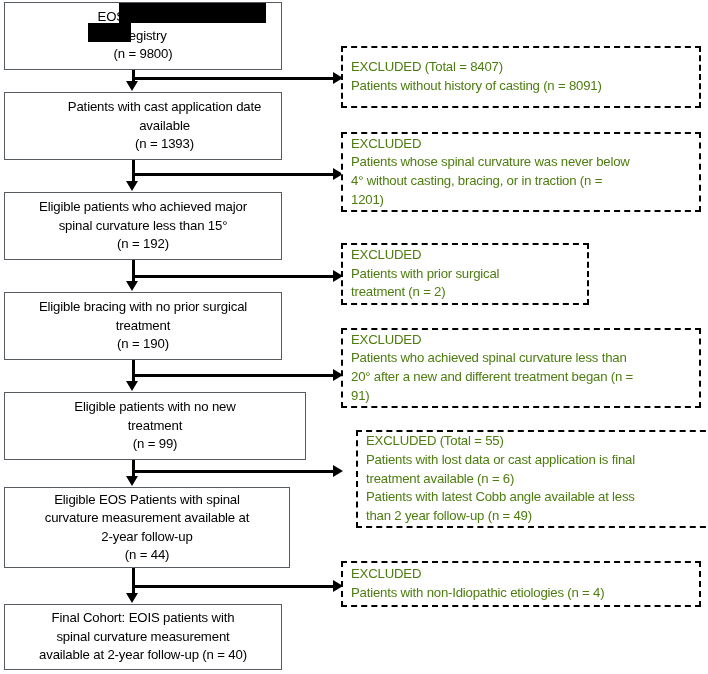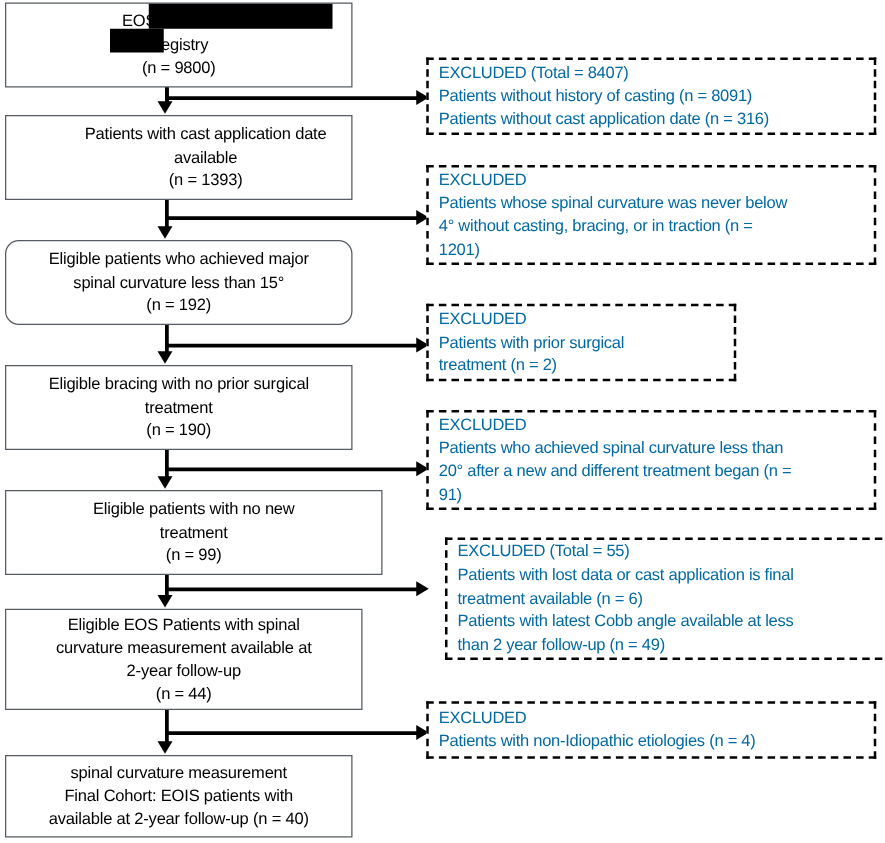--- a/index.html
+++ b/index.html
@@ -43,21 +43,21 @@
     position: absolute;
     box-sizing: border-box;
     border: 2px dashed #000000;
     background: #ffffff;
     display: flex;
     flex-direction: column;
     justify-content: center;
     text-align: left;
     font-size: 13.2px;
     line-height: 1.42;
-    color: #0369a1;
+    color: #4d7c0f;
     letter-spacing: -0.2px;
     padding: 3px 4px 3px 8px;
   }
   .excl-box .ln { display: block; }
 
   
   .vline {
     position: absolute;
     width: 3px;
     background: #000000;
@@ -101,21 +101,21 @@
 
   <div class="redaction" style="left:119px; top:3px; width:147px; height:20px;"></div>
   <div class="redaction" style="left:88px; top:23px; width:43px; height:19px;"></div>
 
   <div class="flow-box" id="box-cast-date" style="left:4px; top:92px; width:278px; height:68px;padding-left:48px;">
     <span class="ln">Patients with cast application date</span>
     <span class="ln">available</span>
     <span class="ln">(n = 1393)</span>
   </div>
 
-  <div class="flow-box" id="box-major-curvature" style="left:4px; top:192px; width:278px; height:68px;border-radius:11px;">
+  <div class="flow-box" id="box-major-curvature" style="left:4px; top:192px; width:278px; height:68px;">
     <span class="ln">Eligible patients who achieved major</span>
     <span class="ln">spinal curvature less than 15°</span>
     <span class="ln">(n = 192)</span>
   </div>
 
   <div class="flow-box" id="box-no-prior-surgery" style="left:4px; top:292px; width:278px; height:68px;">
     <span class="ln">Eligible bracing with no prior surgical</span>
     <span class="ln">treatment</span>
     <span class="ln">(n = 190)</span>
   </div>
@@ -127,22 +127,22 @@
   </div>
 
   <div class="flow-box" id="box-two-year-followup" style="left:4px; top:487px; width:286px; height:81px;">
     <span class="ln">Eligible EOS Patients with spinal</span>
     <span class="ln">curvature measurement available at</span>
     <span class="ln">2-year follow-up</span>
     <span class="ln">(n = 44)</span>
   </div>
 
   <div class="flow-box" id="box-final-cohort" style="left:4px; top:604px; width:278px; height:66px;">
+    <span class="ln">Final Cohort: EOIS patients with</span>
     <span class="ln">spinal curvature measurement</span>
-    <span class="ln">Final Cohort: EOIS patients with</span>
     <span class="ln">available at 2-year follow-up (n = 40)</span>
   </div>
 
   <div class="vline" style="left:131.5px; top:70px; height:14px;"></div>
   <div class="hline" style="left:131.5px; top:76.5px; width:204px;"></div>
   <div class="arrow-right" style="left:333px; top:71.5px;"></div>
   <div class="vline" style="left:131.5px; top:70px; height:12px;"></div>
   <div class="arrow-down" style="left:126px; top:81px;"></div>
 
   <div class="vline" style="left:131.5px; top:160px; height:22px;"></div>
@@ -166,21 +166,20 @@
   <div class="arrow-down" style="left:126px; top:476px;"></div>
 
   <div class="vline" style="left:131.5px; top:568px; height:26px;"></div>
   <div class="hline" style="left:131.5px; top:584.5px; width:204px;"></div>
   <div class="arrow-right" style="left:333px; top:579.5px;"></div>
   <div class="arrow-down" style="left:126px; top:593px;"></div>
 
   <div class="excl-box" id="excl-1" style="left:341px; top:46px; width:360px; height:62px;">
     <span class="ln">EXCLUDED (Total = 8407)</span>
     <span class="ln">Patients without history of casting (n = 8091)</span>
-    <span class="ln">Patients without cast application date (n = 316)</span>
   </div>
 
   <div class="excl-box" id="excl-2" style="left:341px; top:132px; width:360px; height:80px;">
     <span class="ln">EXCLUDED</span>
     <span class="ln">Patients whose spinal curvature was never below</span>
     <span class="ln">4° without casting, bracing, or in traction (n =</span>
     <span class="ln">1201)</span>
   </div>
 
   <div class="excl-box" id="excl-3" style="left:341px; top:243px; width:248px; height:62px;">

